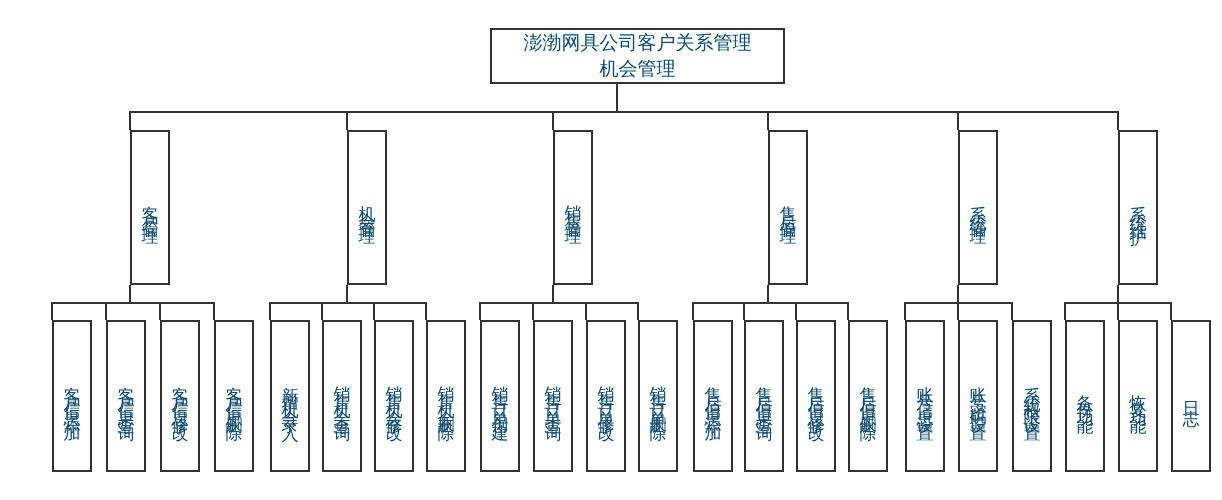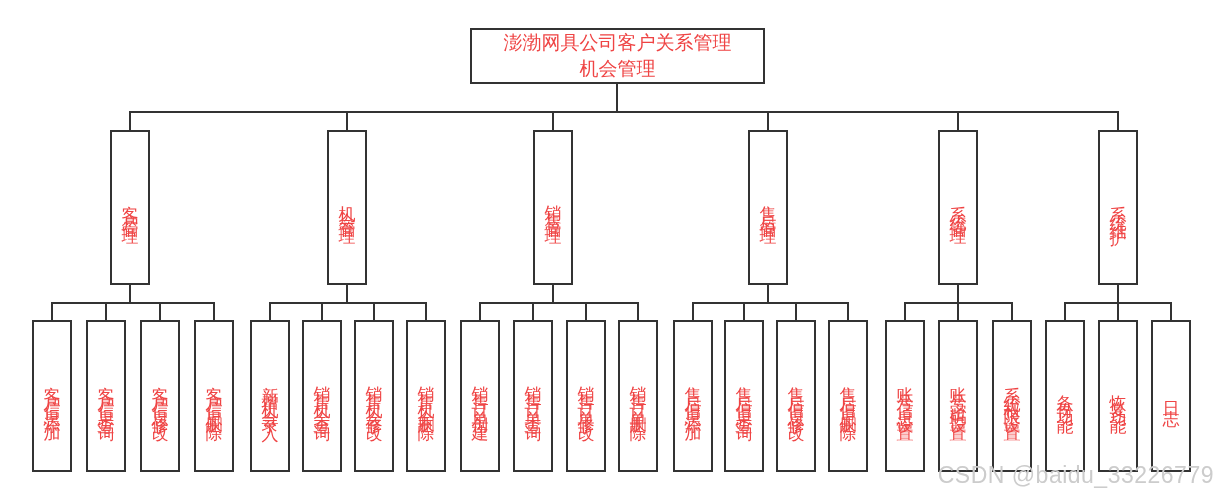--- a/index.html
+++ b/index.html
@@ -17,24 +17,25 @@
   #connectors {
     position: absolute;
     left: 0; top: 0;
     width: 1222px; height: 500px;
   }
   .box {
     position: absolute;
     box-sizing: border-box;
     background: #ffffff;
     border: 2px solid #333333;
-    color: #ef4444;
+    color: #0c4a6e;
     display: flex;
     align-items: center;
     justify-content: center;
+    margin-left: 20px;
   }
   .root {
     left: 470px; top: 28px;
     width: 295px; height: 56px;
     flex-direction: column;
     font-size: 19px;
     font-weight: 500;
     line-height: 1.35;
     text-align: center;
   }
@@ -113,15 +114,14 @@
   <div class="box vbox leaf" style="left:828px">售后信息删除</div>
 
   <div class="box vbox leaf" style="left:885px">账号信息设置</div>
   <div class="box vbox leaf" style="left:938px">账号密码设置</div>
   <div class="box vbox leaf" style="left:992px">系统权限设置</div>
 
   <div class="box vbox leaf" style="left:1045px">备份功能</div>
   <div class="box vbox leaf" style="left:1098px">恢复功能</div>
   <div class="box vbox leaf" style="left:1151px">日志</div>
 
-  <div class="watermark">CSDN @baidu_33226779</div>
 
 </div>
 
 </body></html>

